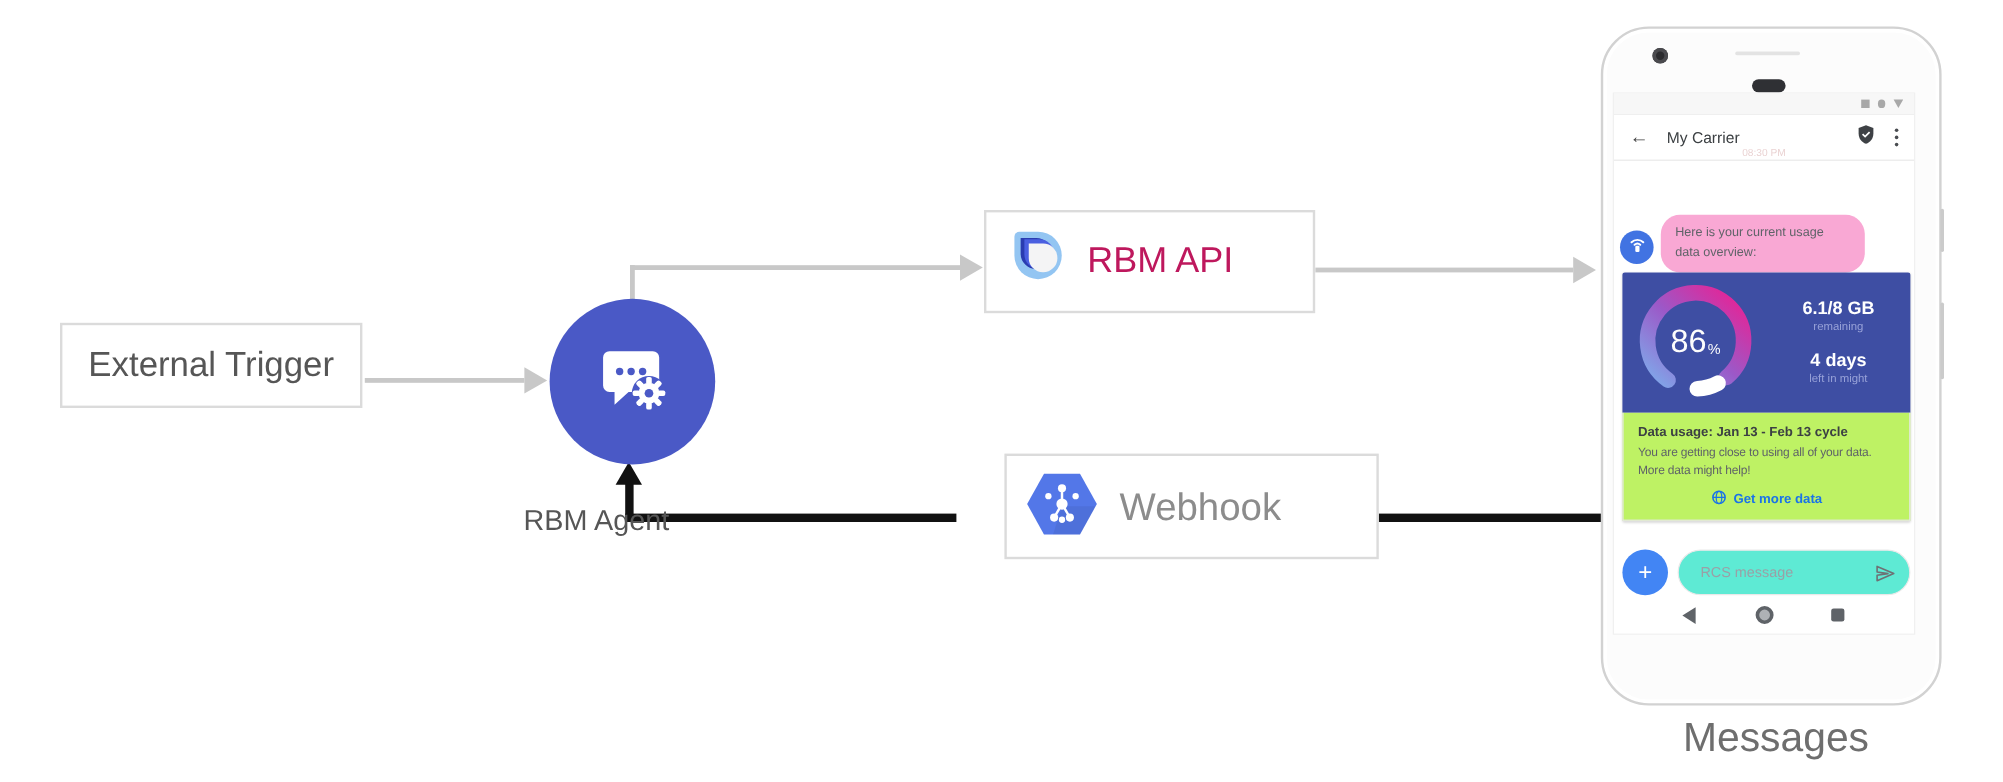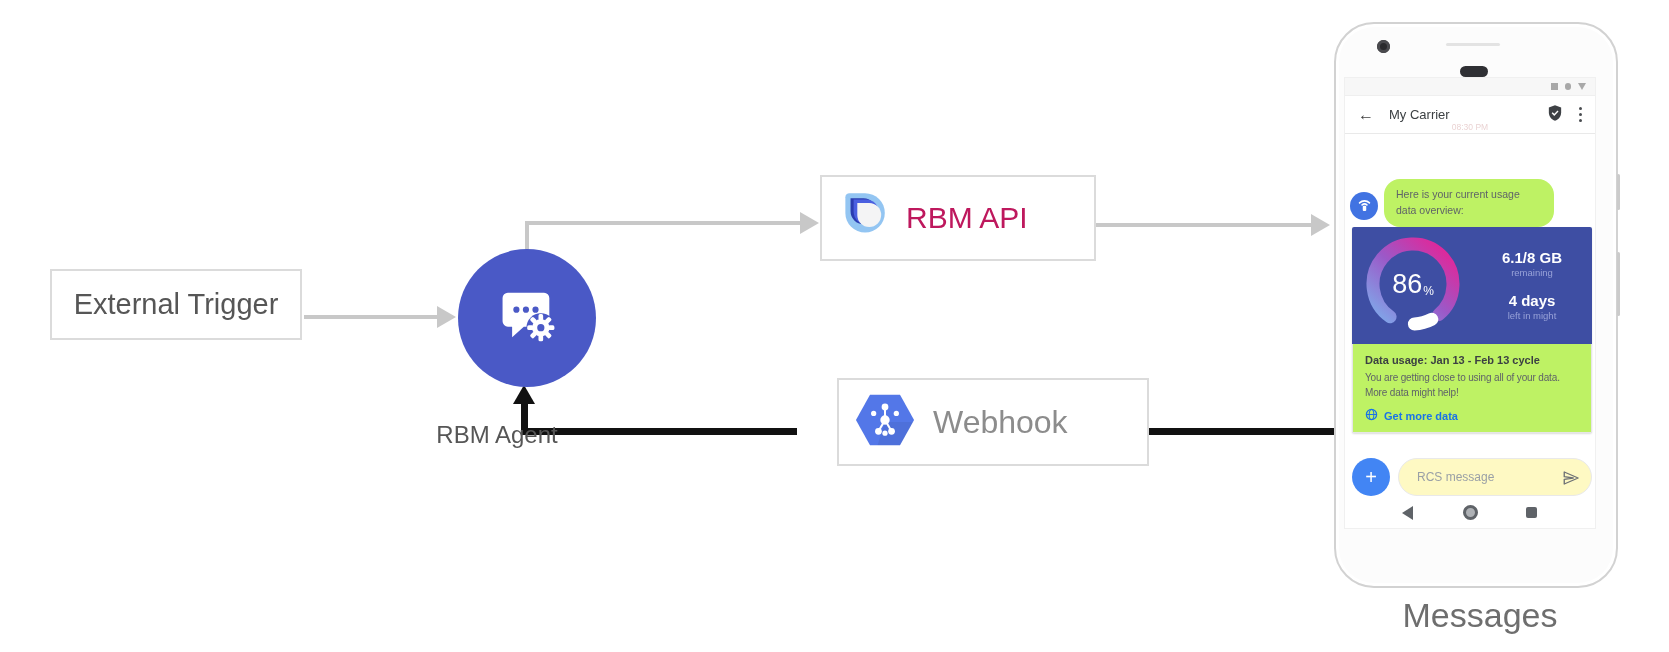--- a/index.html
+++ b/index.html
@@ -53,46 +53,46 @@
   .back-glyph{font-size:16px;color:#414141;line-height:1;}
   .app-title{margin-left:15px;font-size:13px;color:#3C4043;}
   .header-right{margin-left:auto;display:flex;align-items:center;gap:15px;}
   .menu-dots{display:flex;flex-direction:column;gap:2.5px;}
   .menu-dots i{width:3.2px;height:3.2px;border-radius:50%;background:#494C50;}
   .header-divider{position:absolute;left:0;top:55px;width:100%;height:1px;background:#E9E9E9;}
   .timestamp{position:absolute;left:0;top:44px;width:100%;text-align:center;font-size:8.5px;
              color:#D8ADAD;opacity:.55;}
   .avatar{position:absolute;left:5px;top:114px;width:28px;height:28px;border-radius:50%;
           background:#4173E2;display:flex;align-items:center;justify-content:center;}
-  .bubble{position:absolute;left:39px;top:101px;width:170px;box-sizing:border-box;background:#bef264;
+  .bubble{position:absolute;left:39px;top:101px;width:170px;box-sizing:border-box;background:#f9a8d4;
           border-radius:16px;padding:8px 12px;font-size:10.5px;line-height:1.5;color:#5F6368;}
   .rich-card{position:absolute;left:7px;top:149px;width:240px;box-shadow:0 1px 2px rgba(0,0,0,.14);
              border-radius:2px;}
   .card-panel{position:relative;width:240px;height:117px;background:#3E4EA3;border-radius:2px 2px 0 0;}
   .gauge-wrap{position:absolute;left:9px;top:5px;width:104px;height:104px;}
   .gauge-text{position:absolute;left:9px;top:5px;width:104px;height:104px;display:flex;
               align-items:center;justify-content:center;color:#FDFDFD;font-weight:300;}
   .gauge-text .num{font-size:27px;}
   .gauge-text .sign{font-size:12px;position:relative;top:7px;margin-left:1px;}
   .stats{position:absolute;right:8px;top:0;width:104px;height:117px;display:flex;flex-direction:column;
          justify-content:center;align-items:center;text-align:center;}
   .stat-value{font-size:15px;font-weight:bold;color:#fff;line-height:1.2;}
   .stat-caption{font-size:9.5px;color:#98A2D8;line-height:1.3;margin-bottom:13px;}
   .stat-caption:last-child{margin-bottom:0;}
   .card-body{position:relative;width:240px;box-sizing:border-box;background:#bef264;
              border:1px solid #E6E6E6;border-top:none;padding:10px 12px 9px;}
   .card-title{font-size:11px;font-weight:bold;color:#3C4043;white-space:nowrap;}
   .card-text{font-size:10px;letter-spacing:-0.15px;color:#5F6368;line-height:1.5;margin-top:4px;white-space:nowrap;}
-  .card-link{margin-top:8px;display:flex;align-items:center;justify-content:flex-start;gap:6px;
+  .card-link{margin-top:8px;display:flex;align-items:center;justify-content:center;gap:6px;
              font-size:11px;font-weight:bold;color:#1A73E8;cursor:pointer;}
   .plus-btn{position:absolute;left:7px;top:380px;width:38px;height:38px;border-radius:50%;background:#4285F4;
             color:#fff;font-size:20px;font-weight:300;display:flex;align-items:center;justify-content:center;
             line-height:1;cursor:pointer;}
   .composer-pill{position:absolute;left:53px;top:380px;width:194px;height:38px;box-sizing:border-box;
-                 border:1.5px solid #E9E9E9;border-radius:19px;background:#fef9c3;display:flex;align-items:center;}
+                 border:1.5px solid #E9E9E9;border-radius:19px;background:#5eead4;display:flex;align-items:center;}
   .composer-pill input{border:none;outline:none;background:transparent;margin-left:16px;width:130px;
                        font-size:12px;color:#5F6368;font-family:"Liberation Sans",sans-serif;}
   .composer-pill input::placeholder{color:#9AA0A6;}
   .send-btn{position:absolute;right:11px;top:10px;width:18px;height:18px;cursor:pointer;}
   .nav-back{position:absolute;left:57px;top:428px;width:0;height:0;border-top:7px solid transparent;
             border-bottom:7px solid transparent;border-right:11px solid #5F6368;cursor:pointer;}
   .nav-home{position:absolute;left:118px;top:427px;width:9px;height:9px;border:3.5px solid #5F6368;
             border-radius:50%;background:#AEB1B5;cursor:pointer;}
   .nav-recents{position:absolute;left:181px;top:429px;width:11px;height:11px;background:#5F6368;
                border-radius:2px;cursor:pointer;}

